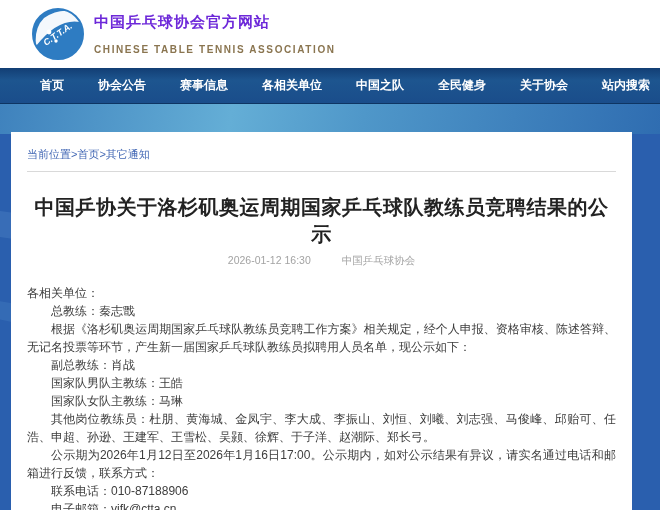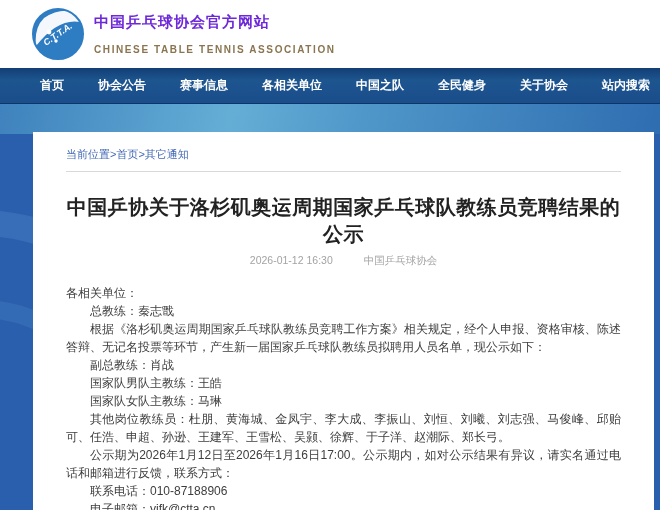--- a/index.html
+++ b/index.html
@@ -46,22 +46,22 @@
     position:relative; z-index:1;
   }
   
   .bg-swirl1, .bg-swirl2 {
     position:absolute; border-radius:50%; pointer-events:none; z-index:0;
   }
   .bg-swirl1 { width:420px; height:420px; left:-230px; top:210px; border:26px solid rgba(120,180,230,0.18); }
   .bg-swirl2 { width:300px; height:300px; left:-170px; top:300px; border:18px solid rgba(90,150,210,0.22); }
   
   .content-card {
-    position:absolute; left:33px; top:132px; width:621px; height:378px;
-    background:#ffffff; z-index:2; padding:0 33px;
+    position:absolute; left:11px; top:132px; width:621px; height:378px;
+    background:#ffffff; z-index:2; padding:0 16px;
   }
   .breadcrumb {
     padding:15px 0 9px 0; font-size:11px; color:#4368b5; cursor:pointer;
     border-bottom:1px solid #d9d9d9;
   }
   .article-title {
     margin-top:22px; text-align:center;
     font-size:20px; font-weight:bold; color:#222222; letter-spacing:0.5px;
   }
   .article-meta {

